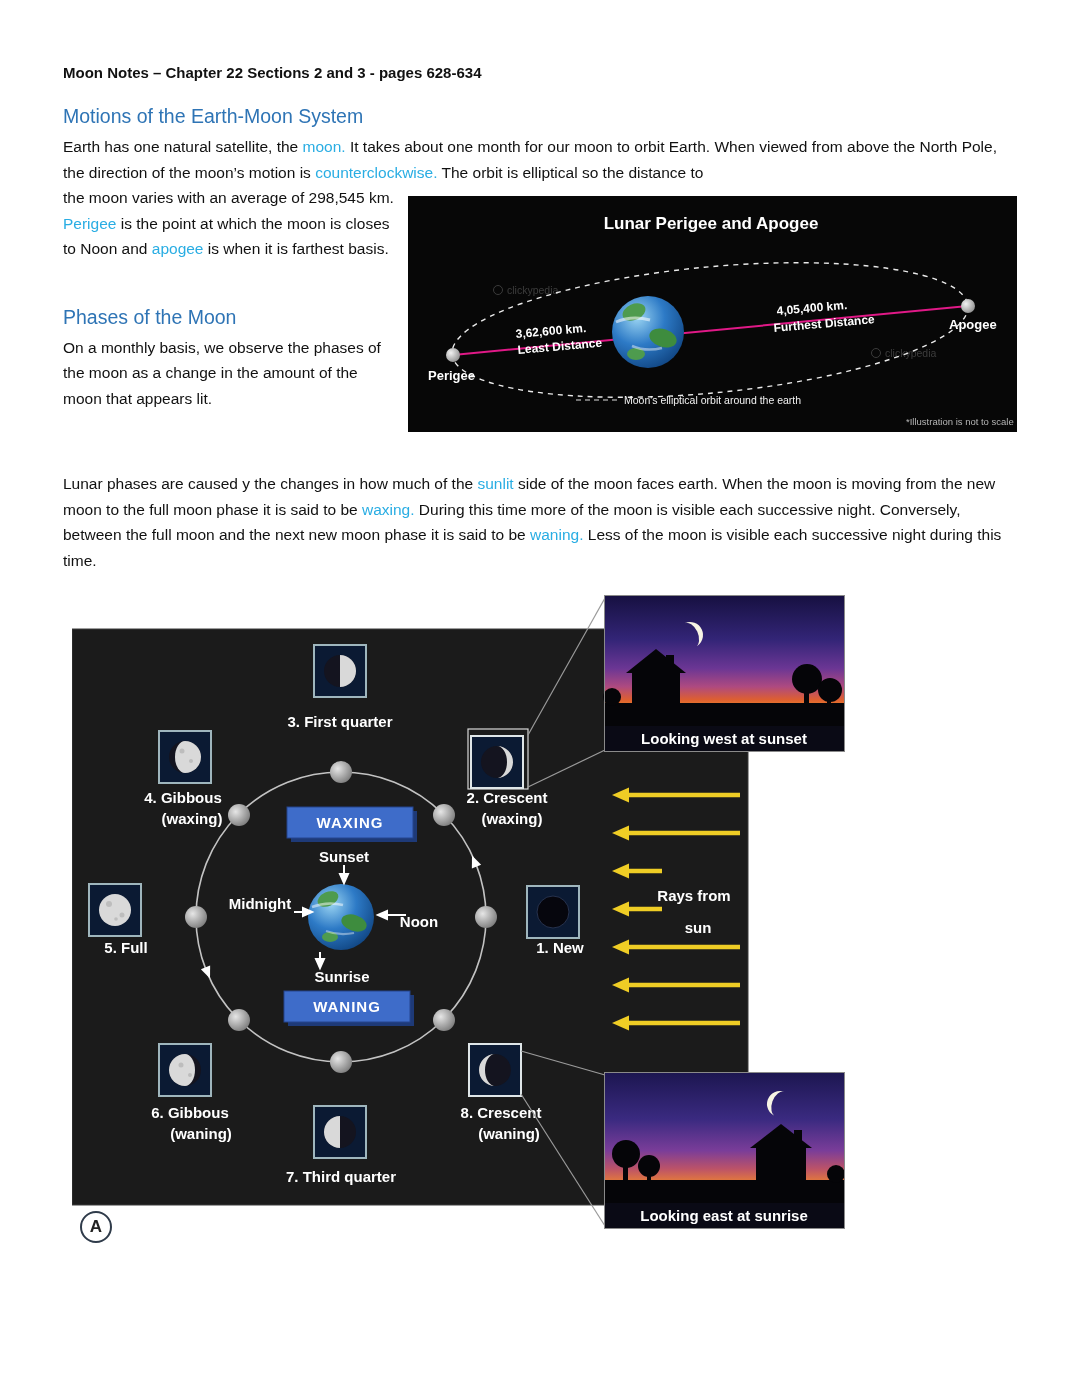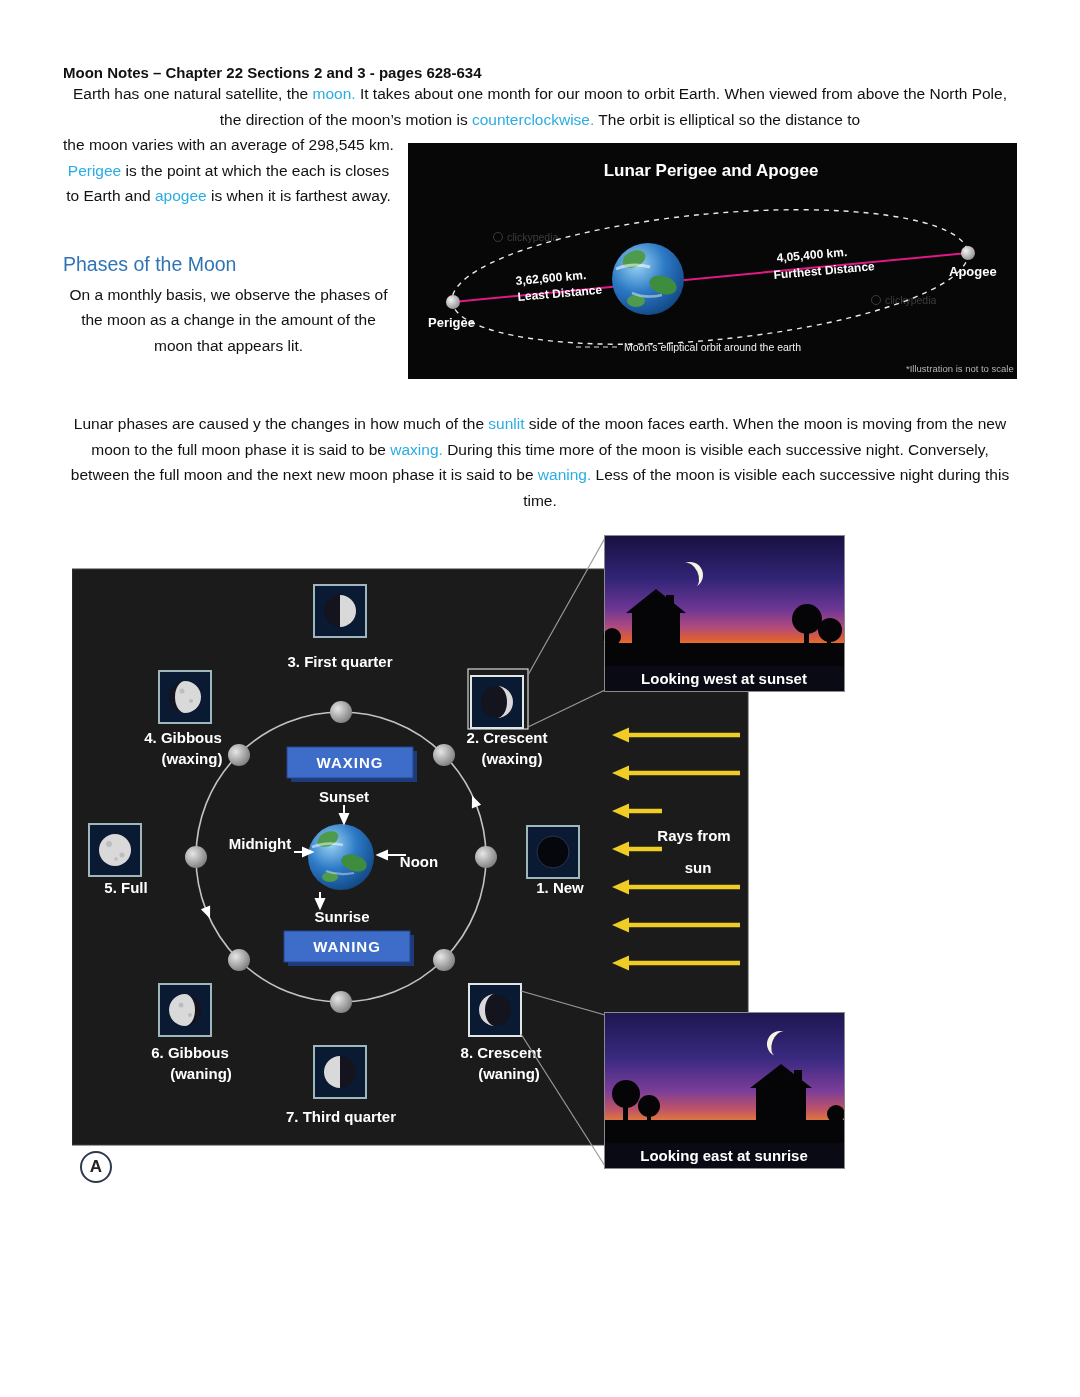--- a/index.html
+++ b/index.html
@@ -1,42 +1,43 @@
 <!DOCTYPE html>
 <html><head>
 <meta charset="utf-8">
 <style>
   html,body { margin:0; padding:0; background:#ffffff; }
   .page { width:1080px; height:1397px; box-sizing:border-box; padding:64px 63px 0;
           font-family:"Liberation Sans", sans-serif; color:#111; position:relative; overflow:hidden; }
   .doc-header { font-size:15px; font-weight:600; margin:0; }
   .h-blue { color:#2E74B5; font-size:19.5px; font-weight:500; margin:24px 0 6px; }
   .h-blue.second { margin-top:44px; }
-  .body-text { font-size:15.5px; line-height:25.5px; margin:0;text-align:center; }
-  .p3 { margin-top:22px; }
+  .body-text { font-size:15.5px; line-height:25.5px; margin:0; }
+  .p3 { margin-top:29px; }
   .hl { color:#29ADE3; }
   figure { margin:0; }
   .perigee-figure { float:right; width:609px; height:236px; margin:11px 0 10px 14px; }
   .clear { clear:both; }
   .diagram-wrap { position:relative; width:773px; height:660px; margin:22px 0 0 9px; }
   .marker-a { position:absolute; left:8px; top:616px; width:28px; height:28px;
               border:2.5px solid #2f3b4a; border-radius:50%; display:flex; align-items:center;
               justify-content:center; font-size:17px; font-weight:600; color:#222; background:#fff; }
   svg text { font-family:"Liberation Sans", sans-serif; }
   .ft { fill:#ffffff; font-weight:bold; }
   .fsm { fill:#ffffff; font-weight:bold; font-size:12px; }
   .dl { fill:#ffffff; font-weight:bold; font-size:15px; }
 </style>
 </head>
 <body>
 
 <div class="page">
 
   <p class="doc-header">Moon Notes – Chapter 22 Sections 2 and 3 - pages 628-634</p>
 
+  <h1 class="h-blue">Motions of the Earth-Moon System</h1>
 
   <p class="body-text"><span>Earth has one natural satellite, the </span><span class="hl">moon.</span><span> It takes about one month for our moon to orbit Earth.  When viewed from above the North Pole, the direction of the moon’s motion is </span><span class="hl">counterclockwise.</span><span> The orbit is elliptical so the distance to</span></p>
 
   <figure class="perigee-figure">
     <svg width="609" height="236" viewBox="0 0 609 236">
       <defs>
         <radialGradient id="eg1" cx="0.35" cy="0.3" r="0.85">
           <stop offset="0" stop-color="#9ad4f2"></stop>
             <stop offset="0.45" stop-color="#2d7ac6"></stop>
             <stop offset="1" stop-color="#0a3a74"></stop>
@@ -76,21 +77,21 @@
       <text x="108" y="142" class="fsm" transform="rotate(-5 108 142)">3,62,600 km.</text>
       <text x="110" y="158" class="fsm" transform="rotate(-5 110 158)">Least Distance</text>
       <text x="369" y="119" class="fsm" transform="rotate(-5 369 119)">4,05,400 km.</text>
       <text x="366" y="136" class="fsm" transform="rotate(-5 366 136)">Furthest Distance</text>
       <line x1="168" y1="204" x2="210" y2="204" stroke="#e0e0e0" stroke-width="1.2" stroke-dasharray="5 4"></line>
       <text x="216" y="208" fill="#f2f2f2" font-size="10.5">Moon's elliptical orbit around the earth</text>
       <text x="498" y="229" fill="#b5b5b5" font-size="9.5">*Illustration is not to scale</text>
     </svg>
   </figure>
 
-  <p class="body-text"><span>the moon varies with an average of 298,545 km.  </span><span class="hl">Perigee</span><span> is the point at which the each is closes to Earth and </span><span class="hl">apogee</span><span> is when it is farthest away.</span></p>
+  <p class="body-text"><span>the moon varies with an average of 298,545 km.  </span><span class="hl">Perigee</span><span> is the point at which the moon is closes to Noon and </span><span class="hl">apogee</span><span> is when it is farthest basis.</span></p>
 
   <h1 class="h-blue second">Phases of the Moon</h1>
 
   <p class="body-text">On a monthly basis, we observe the phases of the moon as a change in the amount of the moon that appears lit.</p>
 
   <div class="clear"></div>
 
   <p class="body-text p3"><span>Lunar phases are caused y the changes in how much of the </span><span class="hl">sunlit</span><span> side of the moon faces earth.  When the moon is moving from the new moon to the full moon phase it is said to be </span><span class="hl">waxing.</span><span> During this time more of the moon is visible each successive night.  Conversely, between the full moon and the next new moon phase it is said to be </span><span class="hl">waning.</span><span> Less of the moon is visible each successive night during this time.</span></p>
 
   <div class="diagram-wrap">

